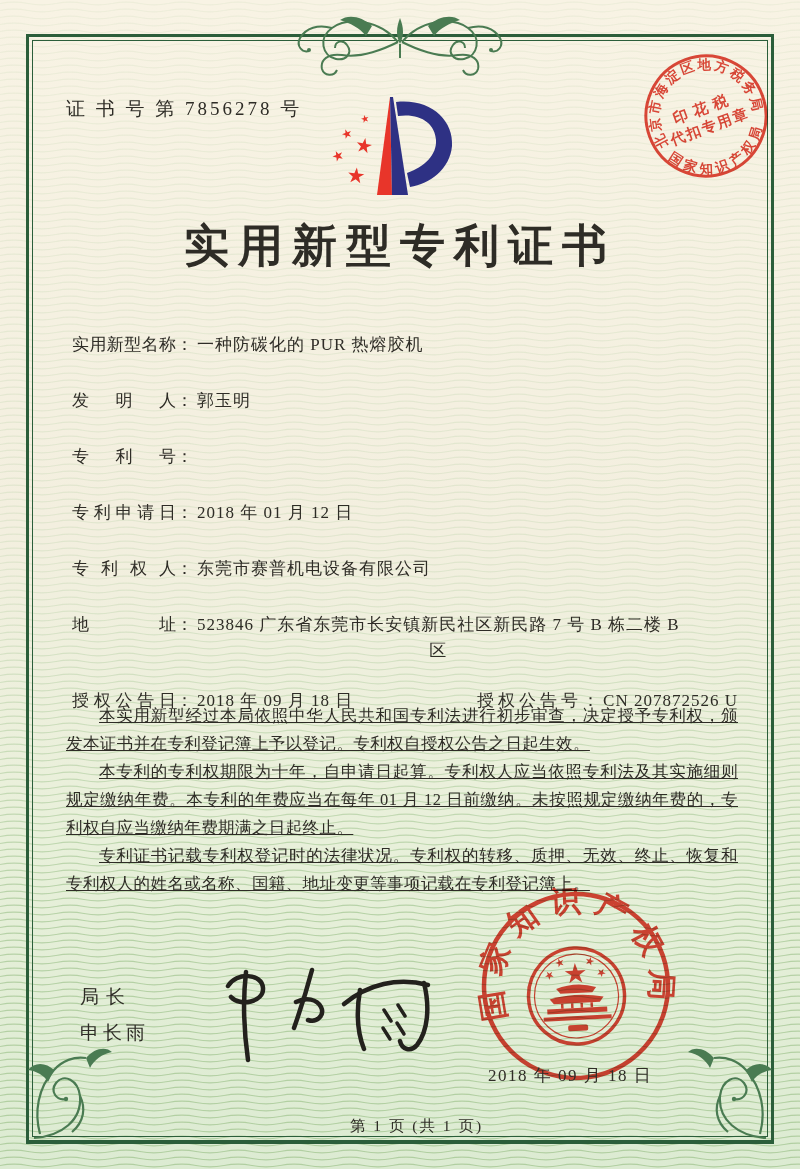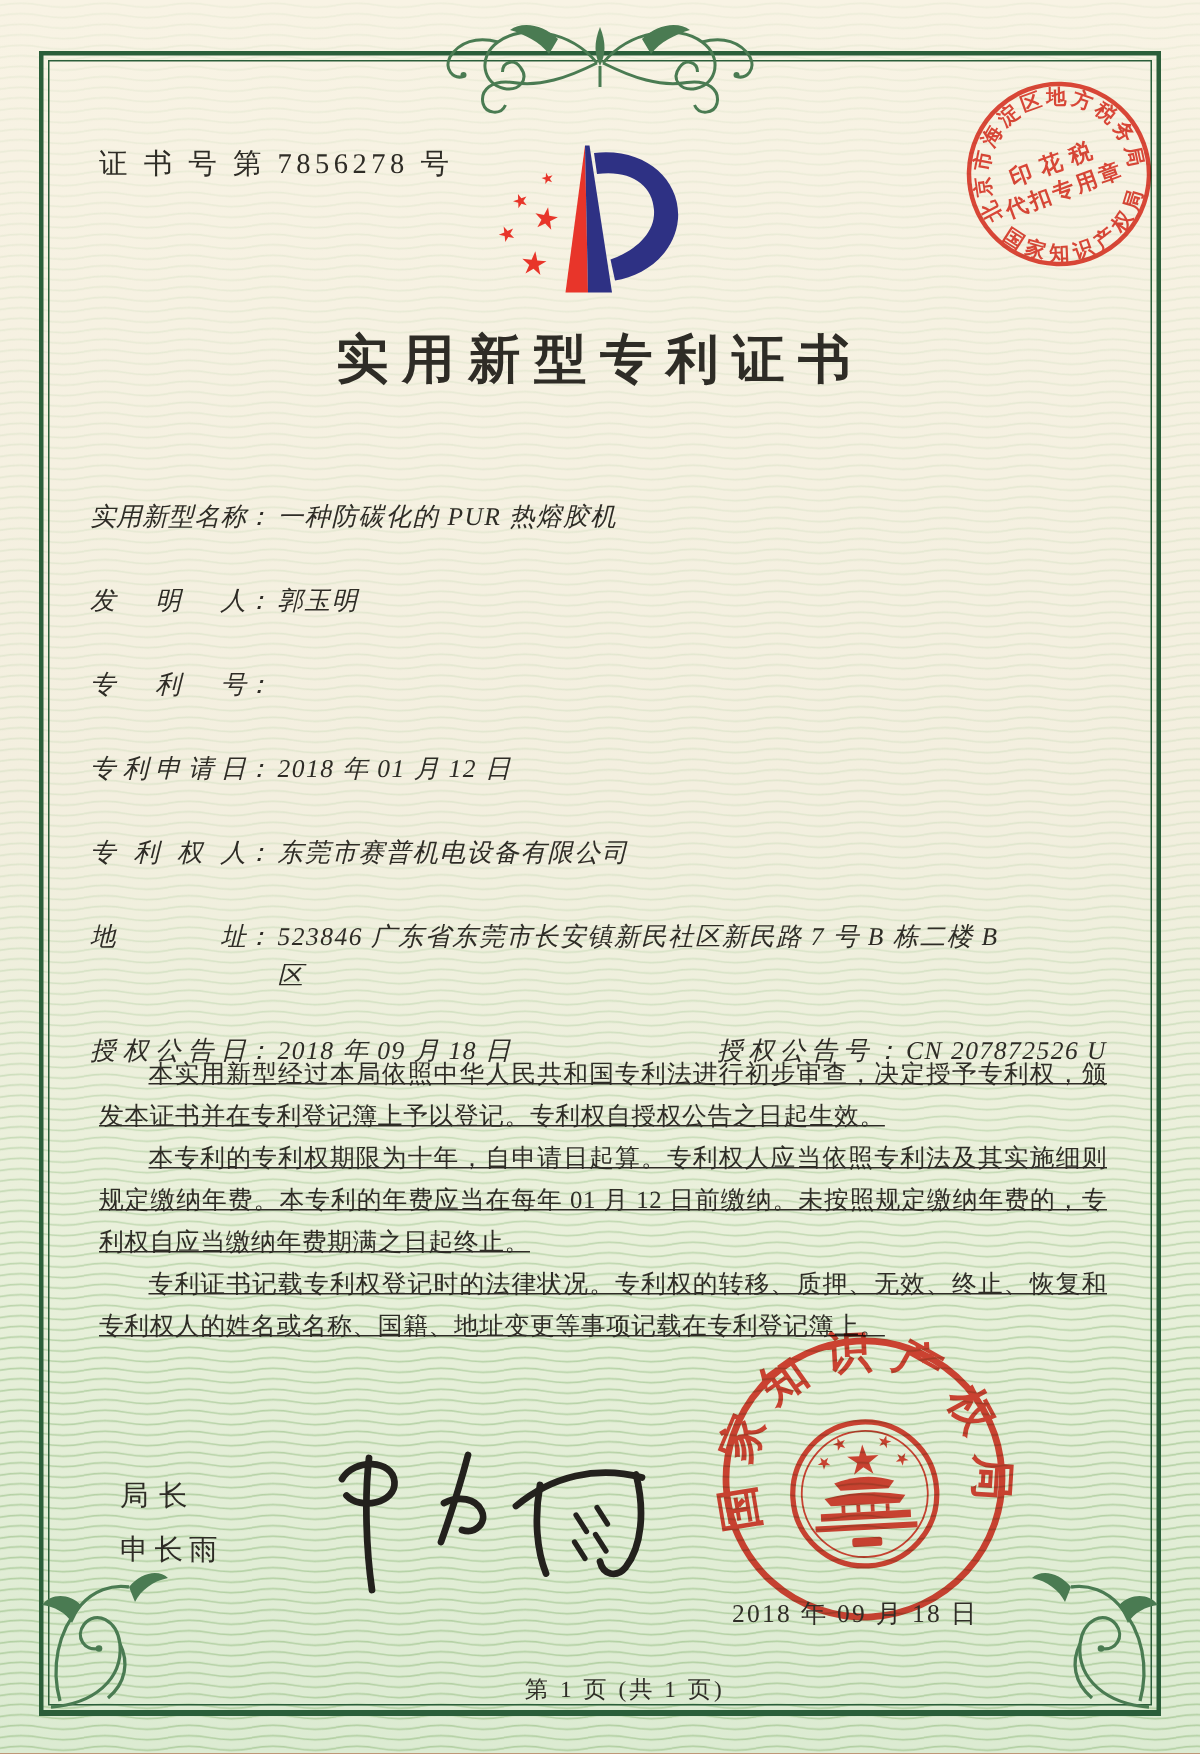--- a/index.html
+++ b/index.html
@@ -1,46 +1,46 @@
 <!DOCTYPE html>
 <html><head>
 <meta charset="utf-8">
 <style>
   html,body{margin:0;padding:0;background:#888;}
   .page{
     position:relative;width:800px;height:1169px;margin:0 auto;
-    background:#f97316;overflow:hidden;
+    background:#3b82f6;overflow:hidden;
     font-family:"Liberation Serif","DejaVu Serif",serif;
     color:#2e2c26;
   }
   .abs{position:absolute;}
   svg{display:block;}
   
   .frame{
     position:absolute;left:26px;top:34px;right:26px;bottom:25px;
     border:3px solid #2b5e3a;border-bottom-width:4px;z-index:2;pointer-events:none;
   }
   .frame::before{
     content:"";position:absolute;left:3px;top:3px;right:3px;bottom:3px;
     border:1px solid #2b5e3a;
   }
   .cert-no{left:66px;top:96px;font-size:19px;letter-spacing:3px;z-index:4;}
   .title{
-    left:0;right:0;top:216px;text-align:center;font-size:35px;font-weight:700;
+    left:0;right:0;top:216px;text-align:center;font-size:45px;font-weight:700;
     letter-spacing:9px;z-index:4;
   }
-  .fields{left:60px;right:62px;top:332px;z-index:4;font-style:italic;}
+  .fields{left:72px;right:62px;top:332px;z-index:4;}
   .frow{display:flex;align-items:flex-start;font-size:17px;line-height:26px;margin-bottom:30px;}
   .frow.addr{margin-bottom:24px;}
   .flabel{
     flex:none;width:104px;text-align:justify;text-align-last:justify;
     word-break:keep-all;white-space:nowrap;
   }
   .fcolon{flex:none;padding-right:4px;}
-  .fvalue{letter-spacing:1px;}
+  .fvalue{letter-spacing:1px;text-align:center;}
   .grant-right{margin-left:auto;display:flex;}
   .grant-right .flabel2{letter-spacing:4px;white-space:nowrap;}
   .paras{left:66px;right:62px;top:702px;z-index:4;font-size:16.5px;line-height:28px;text-align:justify;}
   .paras p{margin:0;text-indent:2em;letter-spacing:0.4px;text-decoration:underline;}
   .sig-title{left:80px;top:984px;font-size:19px;letter-spacing:7px;z-index:4;}
   .sig-name{left:80px;top:1020px;font-size:19px;letter-spacing:4px;z-index:4;}
   .seal-date{left:488px;top:1064px;font-size:17px;letter-spacing:1.5px;z-index:7;color:#2f2d27;white-space:nowrap;}
   .footer{left:0;right:0;top:1116px;text-align:center;font-size:15.5px;letter-spacing:2px;z-index:4;padding-left:33px;}
   .stamp{mix-blend-mode:multiply;z-index:5;}
   .ornament{z-index:3;pointer-events:none;}

